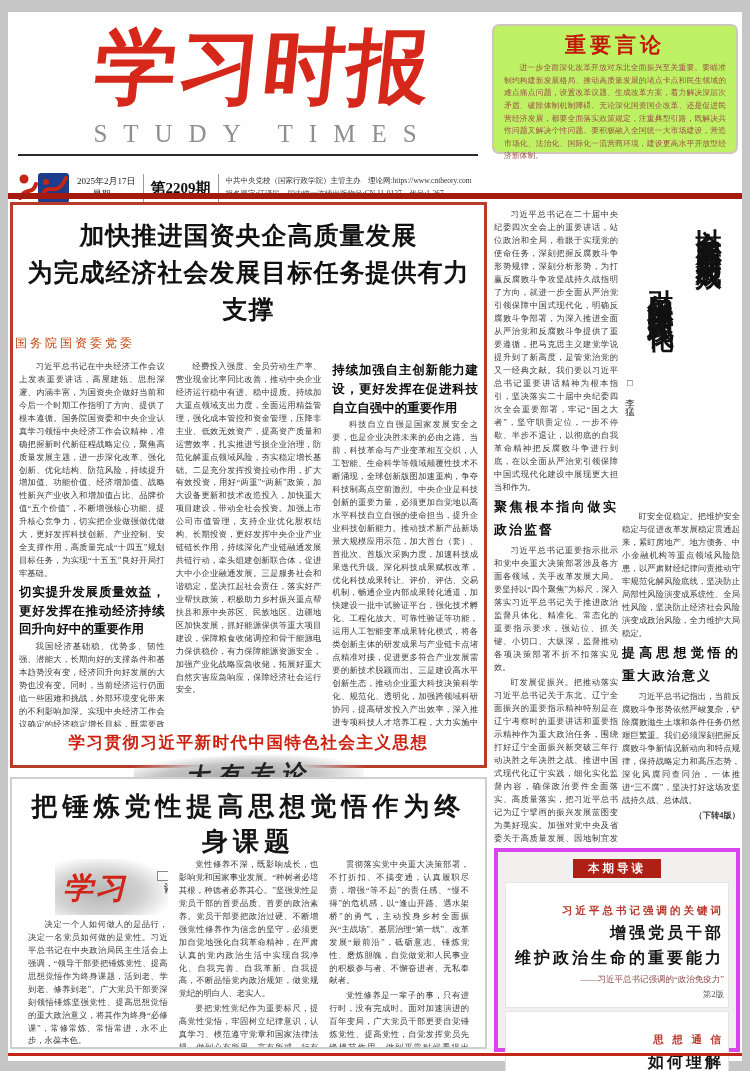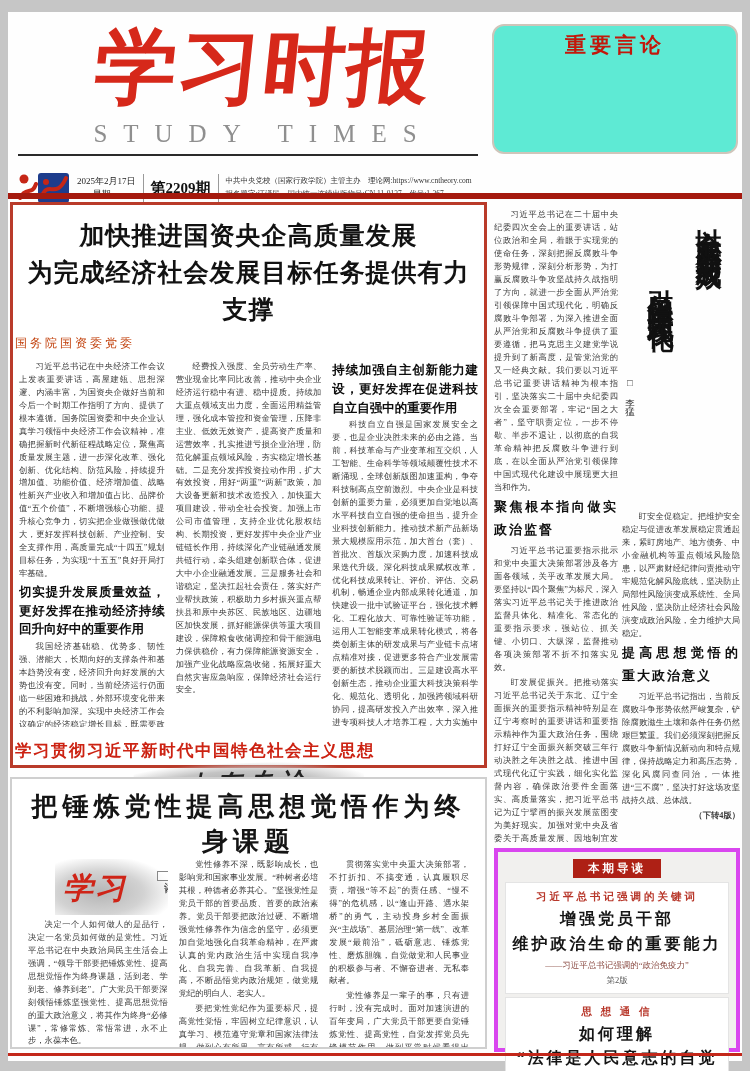--- a/index.html
+++ b/index.html
@@ -19,34 +19,34 @@
   .mast-info{position:absolute;left:10px;top:142px;width:460px;height:36px;
     border-top:2px solid #2a2a2a;display:flex;align-items:center;gap:7px;padding-top:14px;}
   .mi-sep{width:1px;height:28px;background:#9a9a9a;}
   .mi-date{font-size:9px;color:#222;text-align:center;line-height:1.5;}
   .mi-issue{font-size:15px;font-weight:700;color:#111;white-space:nowrap;}
   .mi-pub{font-size:7.5px;color:#333;line-height:1.7;white-space:nowrap;}
   .redbar{position:absolute;left:0;top:181px;width:734px;height:6px;background:#a51a0e;}
 
   
   .remarks{position:absolute;left:484px;top:12px;width:246px;height:130px;
-    border:2px solid #cfc5ba;border-radius:12px;padding:4px 10px;box-sizing:border-box;background:#5eead4;}
+    border:2px solid #cfc5ba;border-radius:7px;padding:4px 10px;box-sizing:border-box;background:#bef264;}
   .remarks h2{margin:1px 0 3px;text-align:center;font-size:21px;color:#c3170b;letter-spacing:4px;}
   .remarks p{margin:0;font-size:7.8px;line-height:1.62;text-align:justify;color:#9c5046;text-indent:2em;}
 
   
   .mainbox{position:absolute;left:2px;top:190px;width:477px;height:566px;
     border:3px solid #b93b2a;box-sizing:border-box;background:#fff;padding:8px 2px 4px;}
   .m-h1{text-align:center;font-size:25px;font-weight:700;color:#121212;line-height:37px;margin:4px 0 0;letter-spacing:1px;}
   .m-byline{text-align:left;font-size:12px;color:#c2410c;margin:7px 0 9px;letter-spacing:3px;}
   .m-cols{display:flex;gap:11px;height:366px;overflow:hidden;padding:0 4px;}
   .m-col{flex:1;font-size:8.3px;line-height:1.56;text-align:justify;color:#3a3a3a;overflow:hidden;}
   .m-col p{margin:0 0 2px;text-indent:2em;}
   .subhead{font-size:12.5px;font-weight:700;color:#0e0e0e;line-height:1.5;margin:6px 0;text-indent:0 !important;}
-  .slogan{margin-top:13px;text-align:left;font-size:16.5px;font-weight:700;color:#cc2212;letter-spacing:1.5px;}
+  .slogan{margin-top:5px;text-align:center;font-size:16.5px;font-weight:700;color:#cc2212;letter-spacing:1.5px;}
   .stamp{width:230px;height:40px;margin:1px auto 0;text-align:center;
     background:radial-gradient(ellipse at 45% 55%, #a7a7a7 0%, #c4c4c4 45%, rgba(220,220,220,0) 75%);
     transform:rotate(-2deg);}
   .stamp span{font-size:24px;font-weight:700;font-style:italic;letter-spacing:8px;color:#222;line-height:40px;}
 
   
   .r-colA{position:absolute;left:486px;top:196px;width:124px;height:638px;
     font-size:8.3px;line-height:1.57;text-align:justify;color:#3a3a3a;overflow:hidden;}
   .r-colA p,.r-colB p{margin:0 0 2px;text-indent:2em;}
   .r-colB{position:absolute;left:614px;top:196px;width:118px;height:638px;overflow:hidden;
@@ -57,21 +57,21 @@
   .vauthor{position:absolute;left:0;top:170px;writing-mode:vertical-rl;
     font-size:9.5px;color:#333;letter-spacing:3px;}
   .subheadR{font-size:13px;font-weight:700;color:#0e0e0e;line-height:1.75;margin:7px 0;letter-spacing:2px;text-indent:0 !important;}
   .jumpright{text-align:right;font-weight:700;text-indent:0 !important;}
 
   
   .guide{position:absolute;left:486px;top:836px;width:246px;height:204px;
     background:#f1f0ee;border:4px solid #d946ef;box-sizing:border-box;}
   .g-tab{width:88px;height:19px;margin:7px auto 4px;background:#ae2015;color:#fff;
     font-size:11.5px;font-weight:700;letter-spacing:3px;text-align:center;line-height:19px;}
-  .g-card{background:#fff;margin:5px 8px;padding:7px 4px 6px;text-align:center;box-shadow:0 0 0 1px #e4e4e4;}
+  .g-card{background:#fff;margin:5px 8px;padding:21px 4px 6px;text-align:right;box-shadow:0 0 0 1px #e4e4e4;}
   .g-kicker{font-size:10.5px;font-weight:700;color:#b8382b;letter-spacing:3px;margin-bottom:3px;}
   .g-title{font-size:16px;font-weight:700;color:#151515;letter-spacing:3px;line-height:1.55;}
   .g-sub{font-size:8.5px;color:#8a4a42;margin-top:3px;}
   .g-page{font-size:8.5px;color:#555;margin-top:3px;}
 
   
   .botbox{position:absolute;left:2px;top:765px;width:477px;height:272px;
     border:2px solid #cfcfcf;box-sizing:border-box;background:#fff;padding:6px 10px;}
   .b-title{text-align:center;font-size:26px;font-weight:700;color:#141414;letter-spacing:5px;margin:4px 0 0;}
   .b-byline{text-align:center;font-size:12px;color:#222;margin:7px 0 8px;letter-spacing:2px;}
@@ -116,20 +116,21 @@
     <div class="mi-sep"></div>
     <div class="mi-pub">
       <div>中共中央党校（国家行政学院）主管主办　理论网:https://www.cntheory.com</div>
       <div>报名题字:江泽民　国内统一连续出版物号:CN 11-0137　代号:1-267</div>
     </div>
   </div>
   <div class="redbar"></div>
 
   <div class="remarks">
     <h2>重要言论</h2>
+    <p>进一步全面深化改革开放对东北全面振兴至关重要。要瞄准制约构建新发展格局、推动高质量发展的堵点卡点和民生领域的难点痛点问题，设置改革议题、生成改革方案，着力解决深层次矛盾、破除体制机制障碍。无论深化国资国企改革、还是促进民营经济发展，都要全面落实政策规定，注重典型引路，既解决共性问题又解决个性问题。要积极融入全国统一大市场建设，营造市场化、法治化、国际化一流营商环境，建设更高水平开放型经济新体制。</p>
   </div>
 
   <div class="mainbox">
     <div class="m-h1">
       <div>加快推进国资央企高质量发展</div>
       <div>为完成经济社会发展目标任务提供有力支撑</div>
     </div>
     <div class="m-byline">国务院国资委党委</div>
     <div class="m-cols">
       <div class="m-col">

